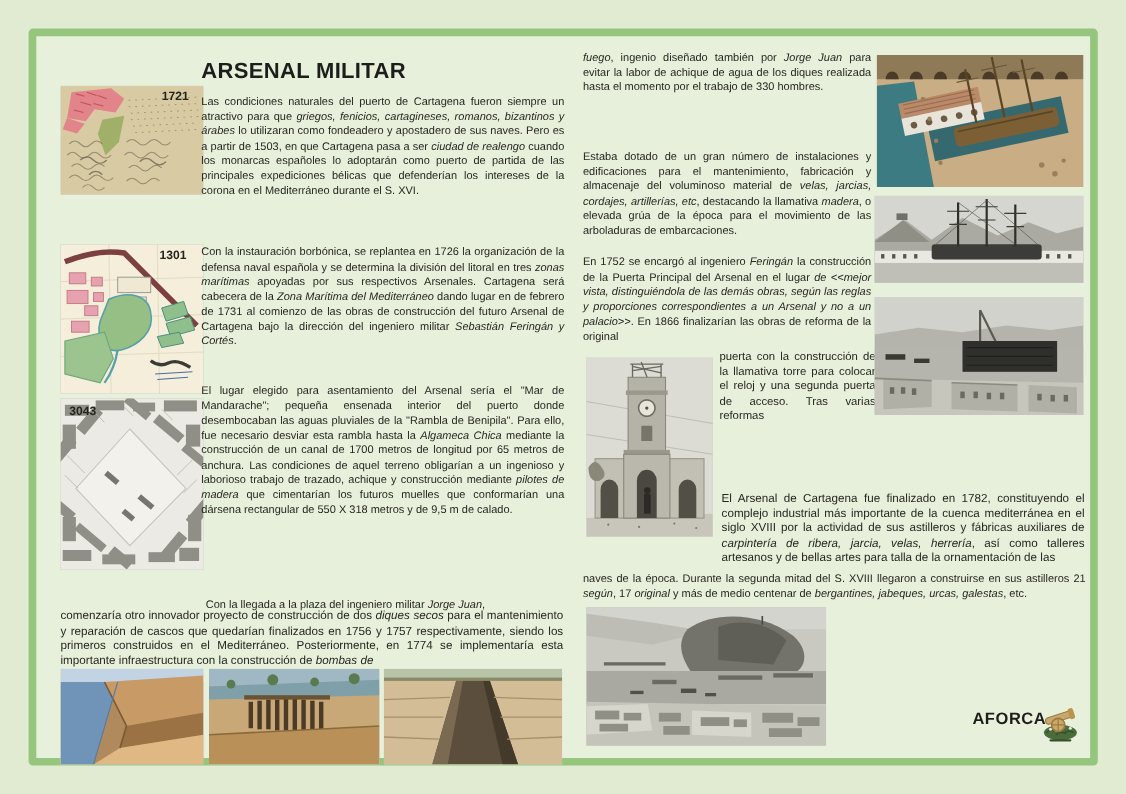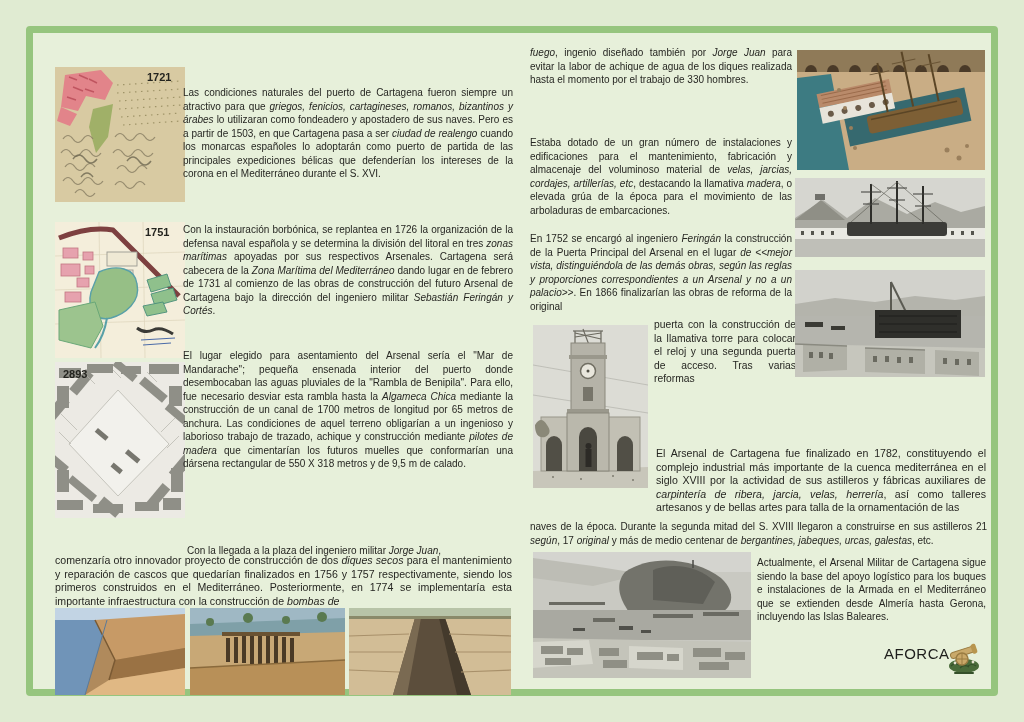--- a/index.html
+++ b/index.html
@@ -23,33 +23,34 @@
     text-align:justify; color:#262622;
   }
   .para em{font-style:italic;}
   .photo{position:absolute; overflow:hidden; background:#cfcfc6;}
   .photo svg{display:block; width:100%; height:100%;}
   .year-label{
     position:absolute; font-size:11px; font-weight:bold; color:#24241f;
   }
   .footer-brand{
     position:absolute; left:884px; top:645px;
-    font-size:15px; font-weight:normal; color:#1d1d1b; letter-spacing:.5px;
+    font-size:15px; font-weight:bold; color:#1d1d1b; letter-spacing:.5px;
   }
   .logo{position:absolute; left:946px; top:636px; width:36px; height:40px;}
   .logo svg{display:block; width:100%; height:100%;}
 </style>
 </head>
 <body>
 
 <div class="page">
   <div class="frame"></div>
 
-
-  <figure class="photo" style="left:55px; top:67px; width:130px; height:135px; margin:0;">
+  <div class="page-title">ARSENAL MILITAR</div>
+
+  <figure class="photo" style="left:55px; top:78px; width:130px; height:99px; margin:0;">
     <svg viewBox="0 0 130 135" preserveAspectRatio="none">
       <rect width="130" height="135" fill="#d8caa2"></rect>
       <path d="M10,8 L46,3 L58,16 L50,33 L31,29 L23,44 L6,40 Z" fill="#e2848a"></path>
       <path d="M6,40 L22,47 L15,59 L2,54 Z" fill="#e2848a"></path>
       <path d="M14,10 l8,3 M24,8 l9,4 M34,12 l8,4 M18,20 l10,4 M30,22 l9,3 M12,30 l9,3" stroke="#c05560" stroke-width="1.4" fill="none"></path>
       <path d="M38,42 L58,37 L53,70 L41,86 L34,60 Z" fill="#9aad62" opacity="0.9"></path>
       <g stroke="#9f9468" stroke-width="1.2" stroke-dasharray="1.5 4.5">
         <line x1="62" y1="18" x2="126" y2="14"></line>
           <line x1="62" y1="26" x2="126" y2="22"></line>
         <line x1="64" y1="34" x2="126" y2="30"></line>
@@ -107,21 +108,21 @@
         <polygon points="92,58 112,52 116,64 96,70"></polygon>
         <polygon points="96,72 118,66 122,78 100,84"></polygon>
         <polygon points="88,84 108,80 112,90 92,94"></polygon>
       </g>
       <path d="M82,106 q8,6 16,2 t20,4" stroke="#3a3a36" stroke-width="3" fill="none"></path>
       <g stroke="#4a6aa8" stroke-width="1">
         <line x1="86" y1="118" x2="120" y2="116"></line>
           <line x1="88" y1="123" x2="116" y2="121"></line>
       </g>
     </svg>
-    <div class="year-label" style="left:90px; top:4px;">1751</div>
+    <div class="year-label" style="left:90px; top:4px;">1301</div>
   </figure>
 
   <figure class="photo" style="left:55px; top:362px; width:130px; height:156px; margin:0;">
     <svg viewBox="0 0 130 156" preserveAspectRatio="none">
       <rect width="130" height="156" fill="#eceae4"></rect>
       <polygon points="63,28 114,82 63,134 14,82" fill="#f2f1ec" stroke="#c6c5bd" stroke-width="1"></polygon>
       <g fill="#8f8f87">
         <g transform="rotate(40 65 80)">
           <rect x="10" y="18" width="26" height="8"></rect>
             <rect x="42" y="14" width="30" height="9"></rect>
@@ -150,21 +151,21 @@
       <g stroke="#b4b3ab" stroke-width="0.7" fill="none">
         <path d="M6,52 l16,16 M4,70 l12,12 M120,56 l-14,14 M124,74 l-12,12"></path>
         <path d="M30,12 l10,10 M58,8 l8,8 M92,10 l10,10"></path>
       </g>
       <g fill="#77766e">
         <rect x="40" y="70" width="14" height="5" transform="rotate(40 47 72)"></rect>
         <rect x="70" y="92" width="16" height="5" transform="rotate(40 78 94)"></rect>
         <rect x="56" y="104" width="12" height="5" transform="rotate(40 62 106)"></rect>
       </g>
     </svg>
-    <div class="year-label" style="left:8px; top:6px;">2893</div>
+    <div class="year-label" style="left:8px; top:6px;">3043</div>
   </figure>
 
   <p class="para" style="left:183px; top:86px; width:330px; margin:0;">Las condiciones naturales del puerto de Cartagena fueron siempre un atractivo para que <em>griegos, fenicios, cartagineses, romanos, bizantinos y árabes</em> lo utilizaran como fondeadero y apostadero de sus naves. Pero es a partir de 1503, en que Cartagena pasa a ser <em>ciudad de realengo</em> cuando los monarcas españoles lo adoptarán como puerto de partida de las principales expediciones bélicas que defenderían los intereses de la corona en el Mediterráneo durante el S. XVI.</p>
   <p class="para" style="left:183px; top:223px; width:330px; margin:0;">Con la instauración borbónica, se replantea en 1726 la organización de la defensa naval española y se determina la división del litoral en tres <em>zonas marítimas</em> apoyadas por sus respectivos Arsenales. Cartagena será cabecera de la <em>Zona Marítima del Mediterráneo</em> dando lugar en de febrero de 1731 al comienzo de las obras de construcción del futuro Arsenal de Cartagena bajo la dirección del ingeniero militar <em>Sebastián Feringán y Cortés</em>.</p>
   <p class="para" style="left:183px; top:349px; width:330px; margin:0;">El lugar elegido para asentamiento del Arsenal sería el "Mar de Mandarache"; pequeña ensenada interior del puerto donde desembocaban las aguas pluviales de la "Rambla de Benipila". Para ello, fue necesario desviar esta rambla hasta la <em>Algameca Chica</em> mediante la construcción de un canal de 1700 metros de longitud por 65 metros de anchura. Las condiciones de aquel terreno obligarían a un ingenioso y laborioso trabajo de trazado, achique y construcción mediante <em>pilotes de madera</em> que cimentarían los futuros muelles que conformarían una dársena rectangular de 550 X 318 metros y de 9,5 m de calado.</p>
   <p class="para" style="left:183px; top:540px; width:330px; margin:4px;">Con la llegada a la plaza del ingeniero militar <em>Jorge Juan</em>,</p>
   <p class="para" style="left:55px; top:554px; width:457px; margin:0; font-size:10.6px;">comenzaría otro innovador proyecto de construcción de dos <em>diques secos</em> para el mantenimiento y reparación de cascos que quedarían finalizados en 1756 y 1757 respectivamente, siendo los primeros construidos en el Mediterráneo. Posteriormente, en 1774 se implementaría esta importante infraestructura con la construcción de <em>bombas de</em></p>
 
   <figure class="photo" style="left:55px; top:608px; width:130px; height:87px; margin:0;">
     <svg viewBox="0 0 130 87" preserveAspectRatio="none">
@@ -223,21 +224,20 @@
       <rect y="8" width="162" height="3" fill="#8a8a6a"></rect>
     </svg>
   </figure>
 
   <p class="para" style="left:530px; top:46px; width:262px; margin:0;"><em>fuego</em>, ingenio diseñado también por <em>Jorge Juan</em> para evitar la labor de achique de agua de los diques realizada hasta el momento por el trabajo de 330 hombres.</p>
   <p class="para" style="left:530px; top:136px; width:262px; margin:0;">Estaba dotado de un gran número de instalaciones y edificaciones para el mantenimiento, fabricación y almacenaje del voluminoso material de <em>velas, jarcias, cordajes, artillerías, etc</em>, destacando la llamativa <em>madera</em>, o elevada grúa de la época para el movimiento de las arboladuras de embarcaciones.</p>
   <p class="para" style="left:530px; top:232px; width:262px; margin:0;">En 1752 se encargó al ingeniero <em>Feringán</em> la construcción de la Puerta Principal del Arsenal en el lugar <em>de &lt;&lt;mejor vista, distinguiéndola de las demás obras, según las reglas y proporciones correspondientes a un Arsenal y no a un palacio&gt;&gt;</em>. En 1866 finalizarían las obras de reforma de la original</p>
   <p class="para" style="left:654px; top:318px; width:142px; margin:0; font-size:10.3px;">puerta con la construcción de la llamativa torre para colocar el reloj y una segunda puerta de acceso. Tras varias reformas</p>
   <p class="para" style="left:656px; top:447px; width:330px; margin:0; font-size:10.6px;">El Arsenal de Cartagena fue finalizado en 1782, constituyendo el complejo industrial más importante de la cuenca mediterránea en el siglo XVIII por la actividad de sus astilleros y fábricas auxiliares de <em>carpintería de ribera, jarcia, velas, herrería</em>, así como talleres artesanos y de bellas artes para talla de la ornamentación de las</p>
   <p class="para" style="left:530px; top:520px; width:457px; margin:0;">naves de la época. Durante la segunda mitad del S. XVIII llegaron a construirse en sus astilleros 21 <em>según</em>, 17 <em>original</em> y más de medio centenar de <em>bergantines, jabeques, urcas, galestas</em>, etc.</p>
-  <p class="para" style="left:757px; top:556px; width:229px; margin:0;">Actualmente, el Arsenal Militar de Cartagena sigue siendo la base del apoyo logístico para los buques e instalaciones de la Armada en el Mediterráneo que se extienden desde Almería hasta Gerona, incluyendo las Islas Baleares.</p>
 
   <figure class="photo" style="left:797px; top:50px; width:188px; height:120px; margin:0;">
     <svg viewBox="0 0 188 120" preserveAspectRatio="none">
       <rect width="188" height="120" fill="#c9ad85"></rect>
       <rect width="188" height="22" fill="#8f7a58"></rect>
       <g fill="#4a3a28">
         <path d="M8,22 a6,7 0 0 1 12,0 Z"></path>
           <path d="M30,22 a6,7 0 0 1 12,0 Z"></path>
           <path d="M52,22 a6,7 0 0 1 12,0 Z"></path>
         <path d="M74,22 a6,7 0 0 1 12,0 Z"></path>

